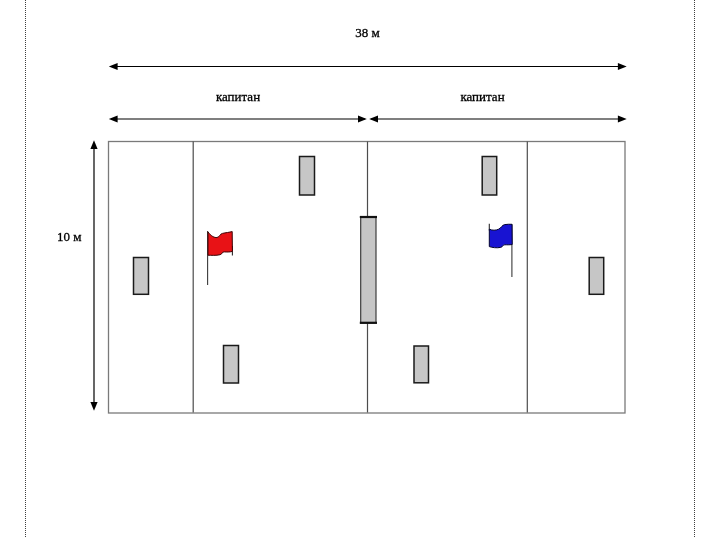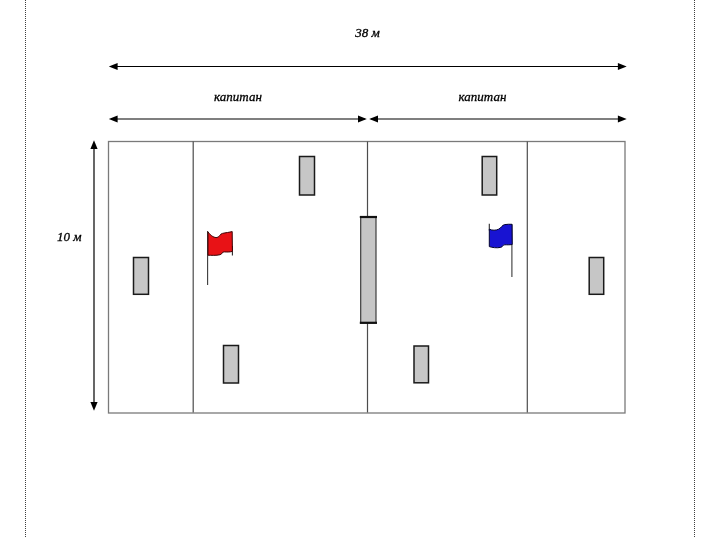--- a/index.html
+++ b/index.html
@@ -1,16 +1,16 @@
 <!DOCTYPE html>
 <html><head>
 <meta charset="utf-8">
 <style>
   html,body{margin:0;padding:0;width:720px;height:540px;background:#ffffff;overflow:hidden;}
-  .page{position:relative;width:624px;height:540px;font-family:"Liberation Serif",serif;font-style:italic;}
+  .page{position:relative;width:624px;height:540px;font-family:"Liberation Serif",serif;}
   svg{position:absolute;left:0;top:0;}
 </style>
 </head>
 <body>
 <div class="page">
 <svg width="720" height="540" viewBox="0 0 720 540">
 
   <g>
     <line x1="25.5" y1="0" x2="25.5" y2="538" stroke="#3f3f3f" stroke-width="1" stroke-dasharray="1 1"></line>
   </g>

